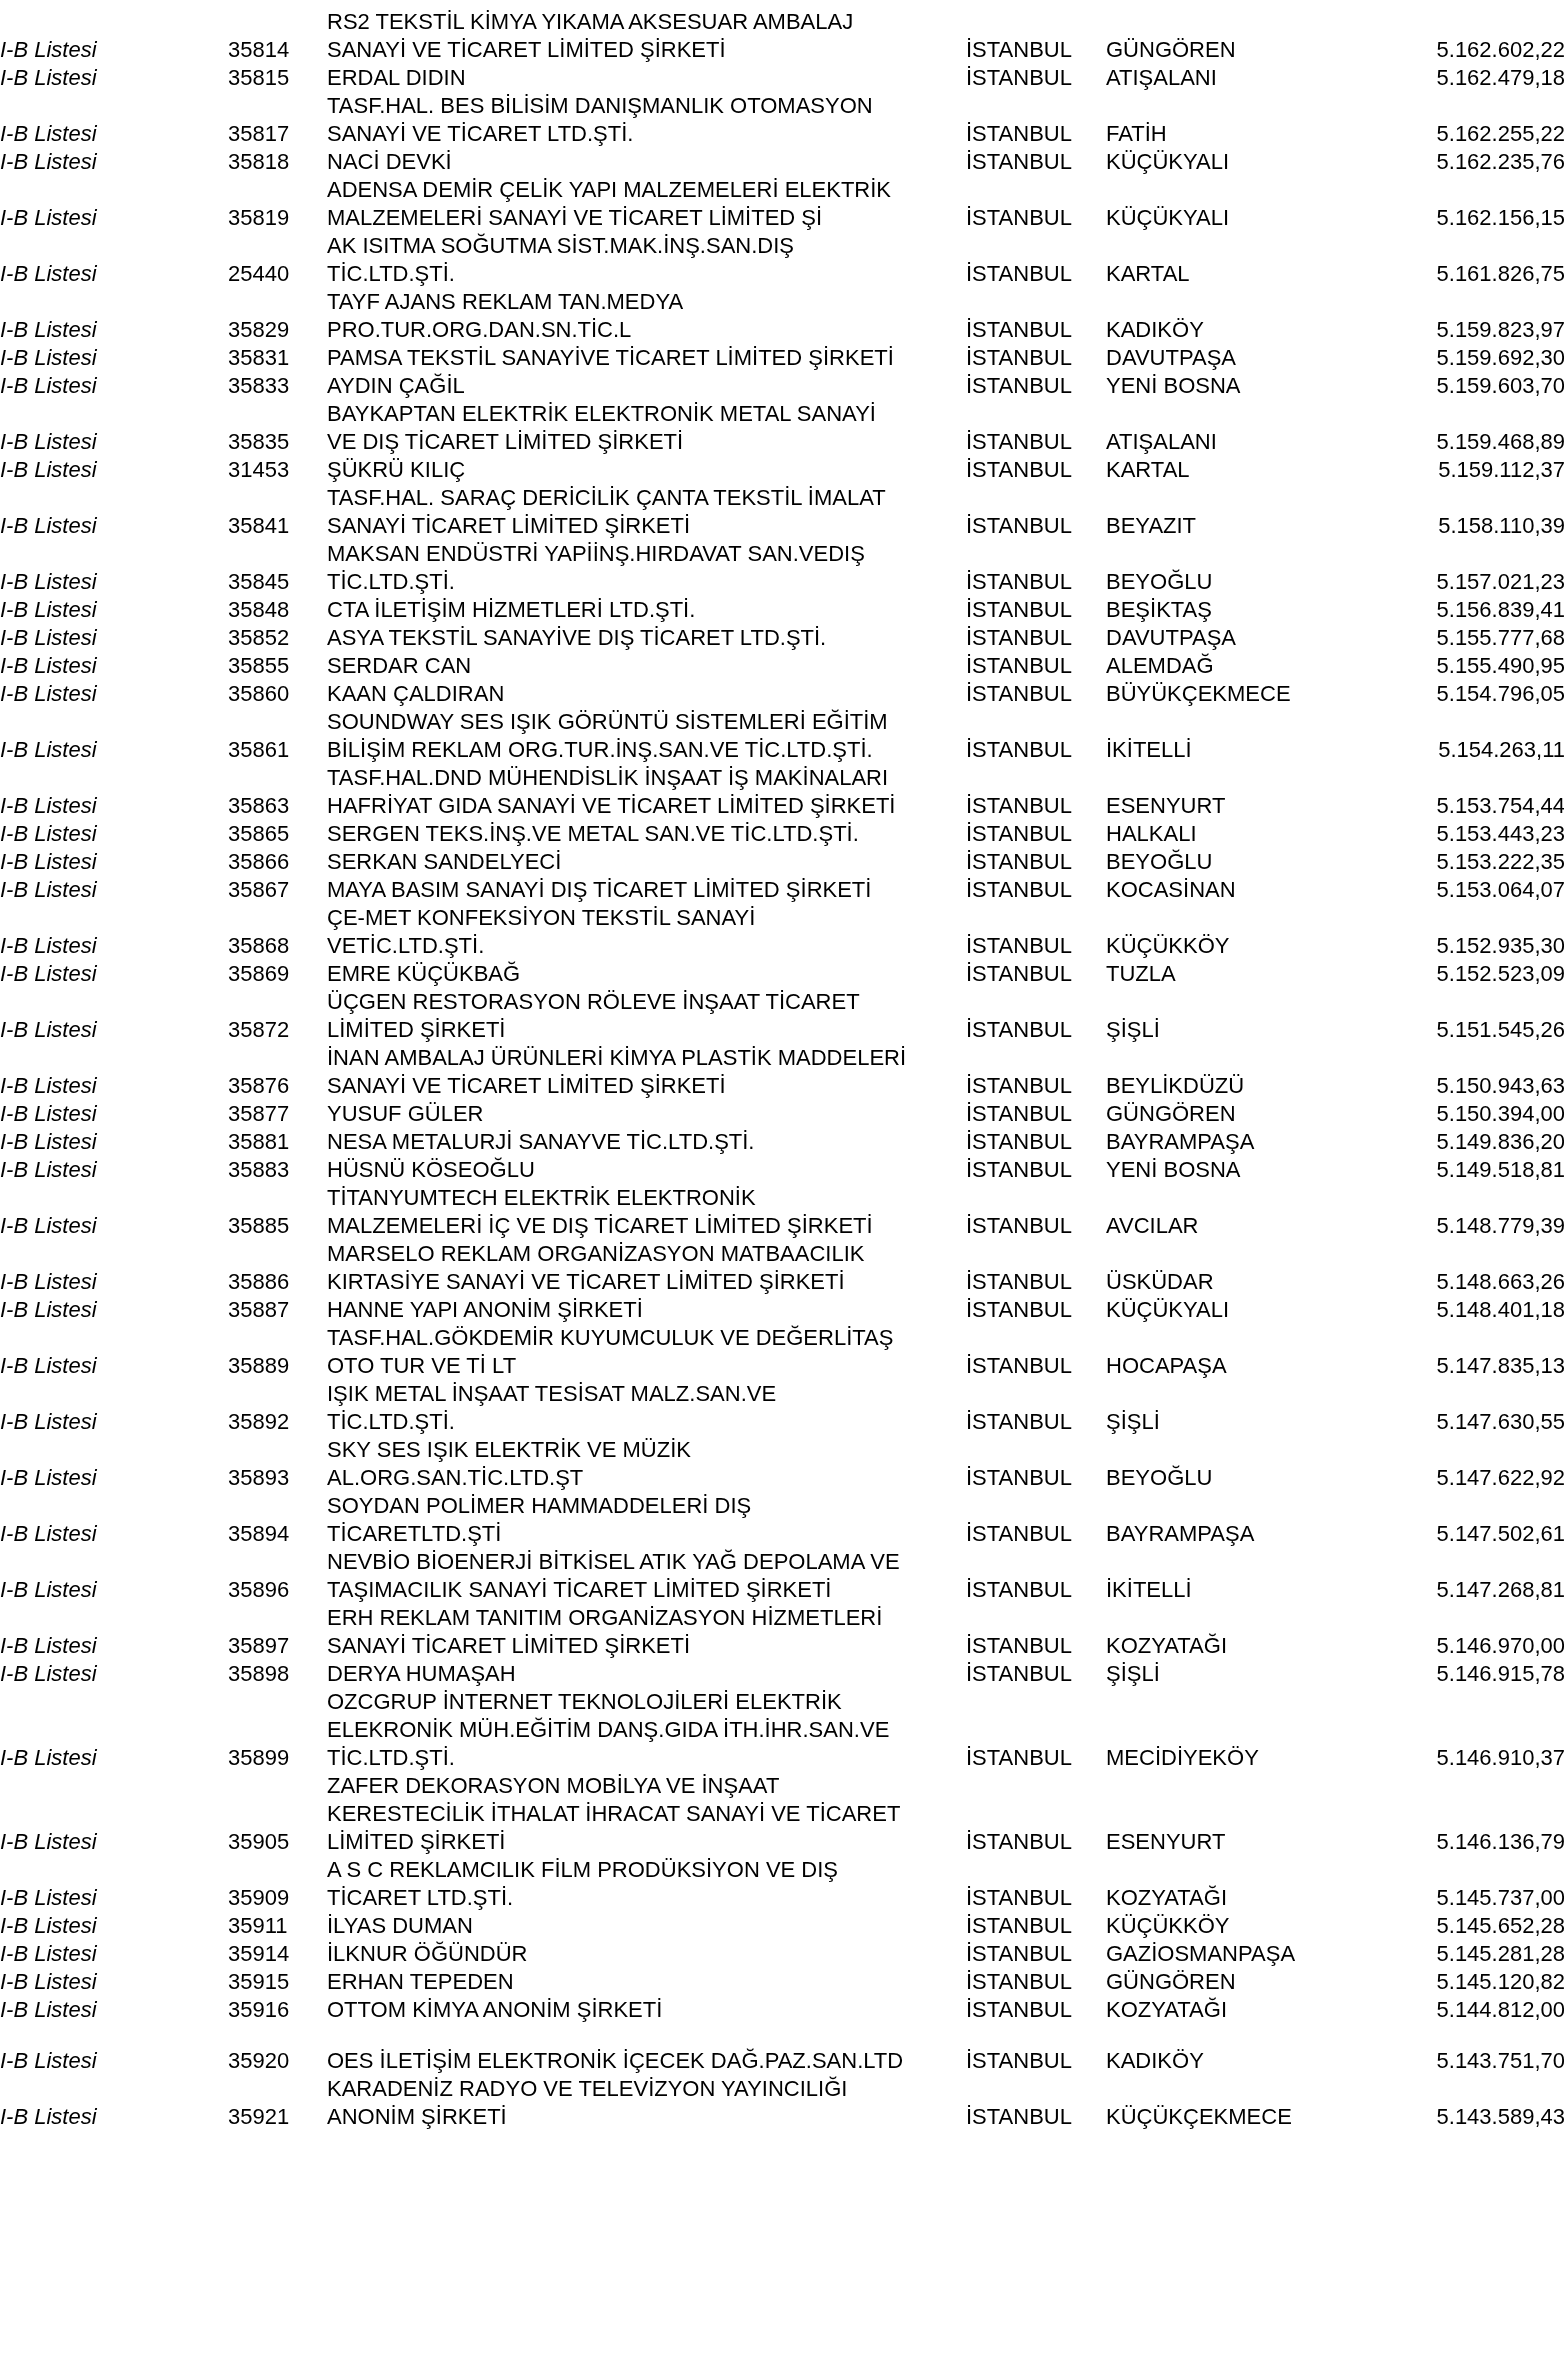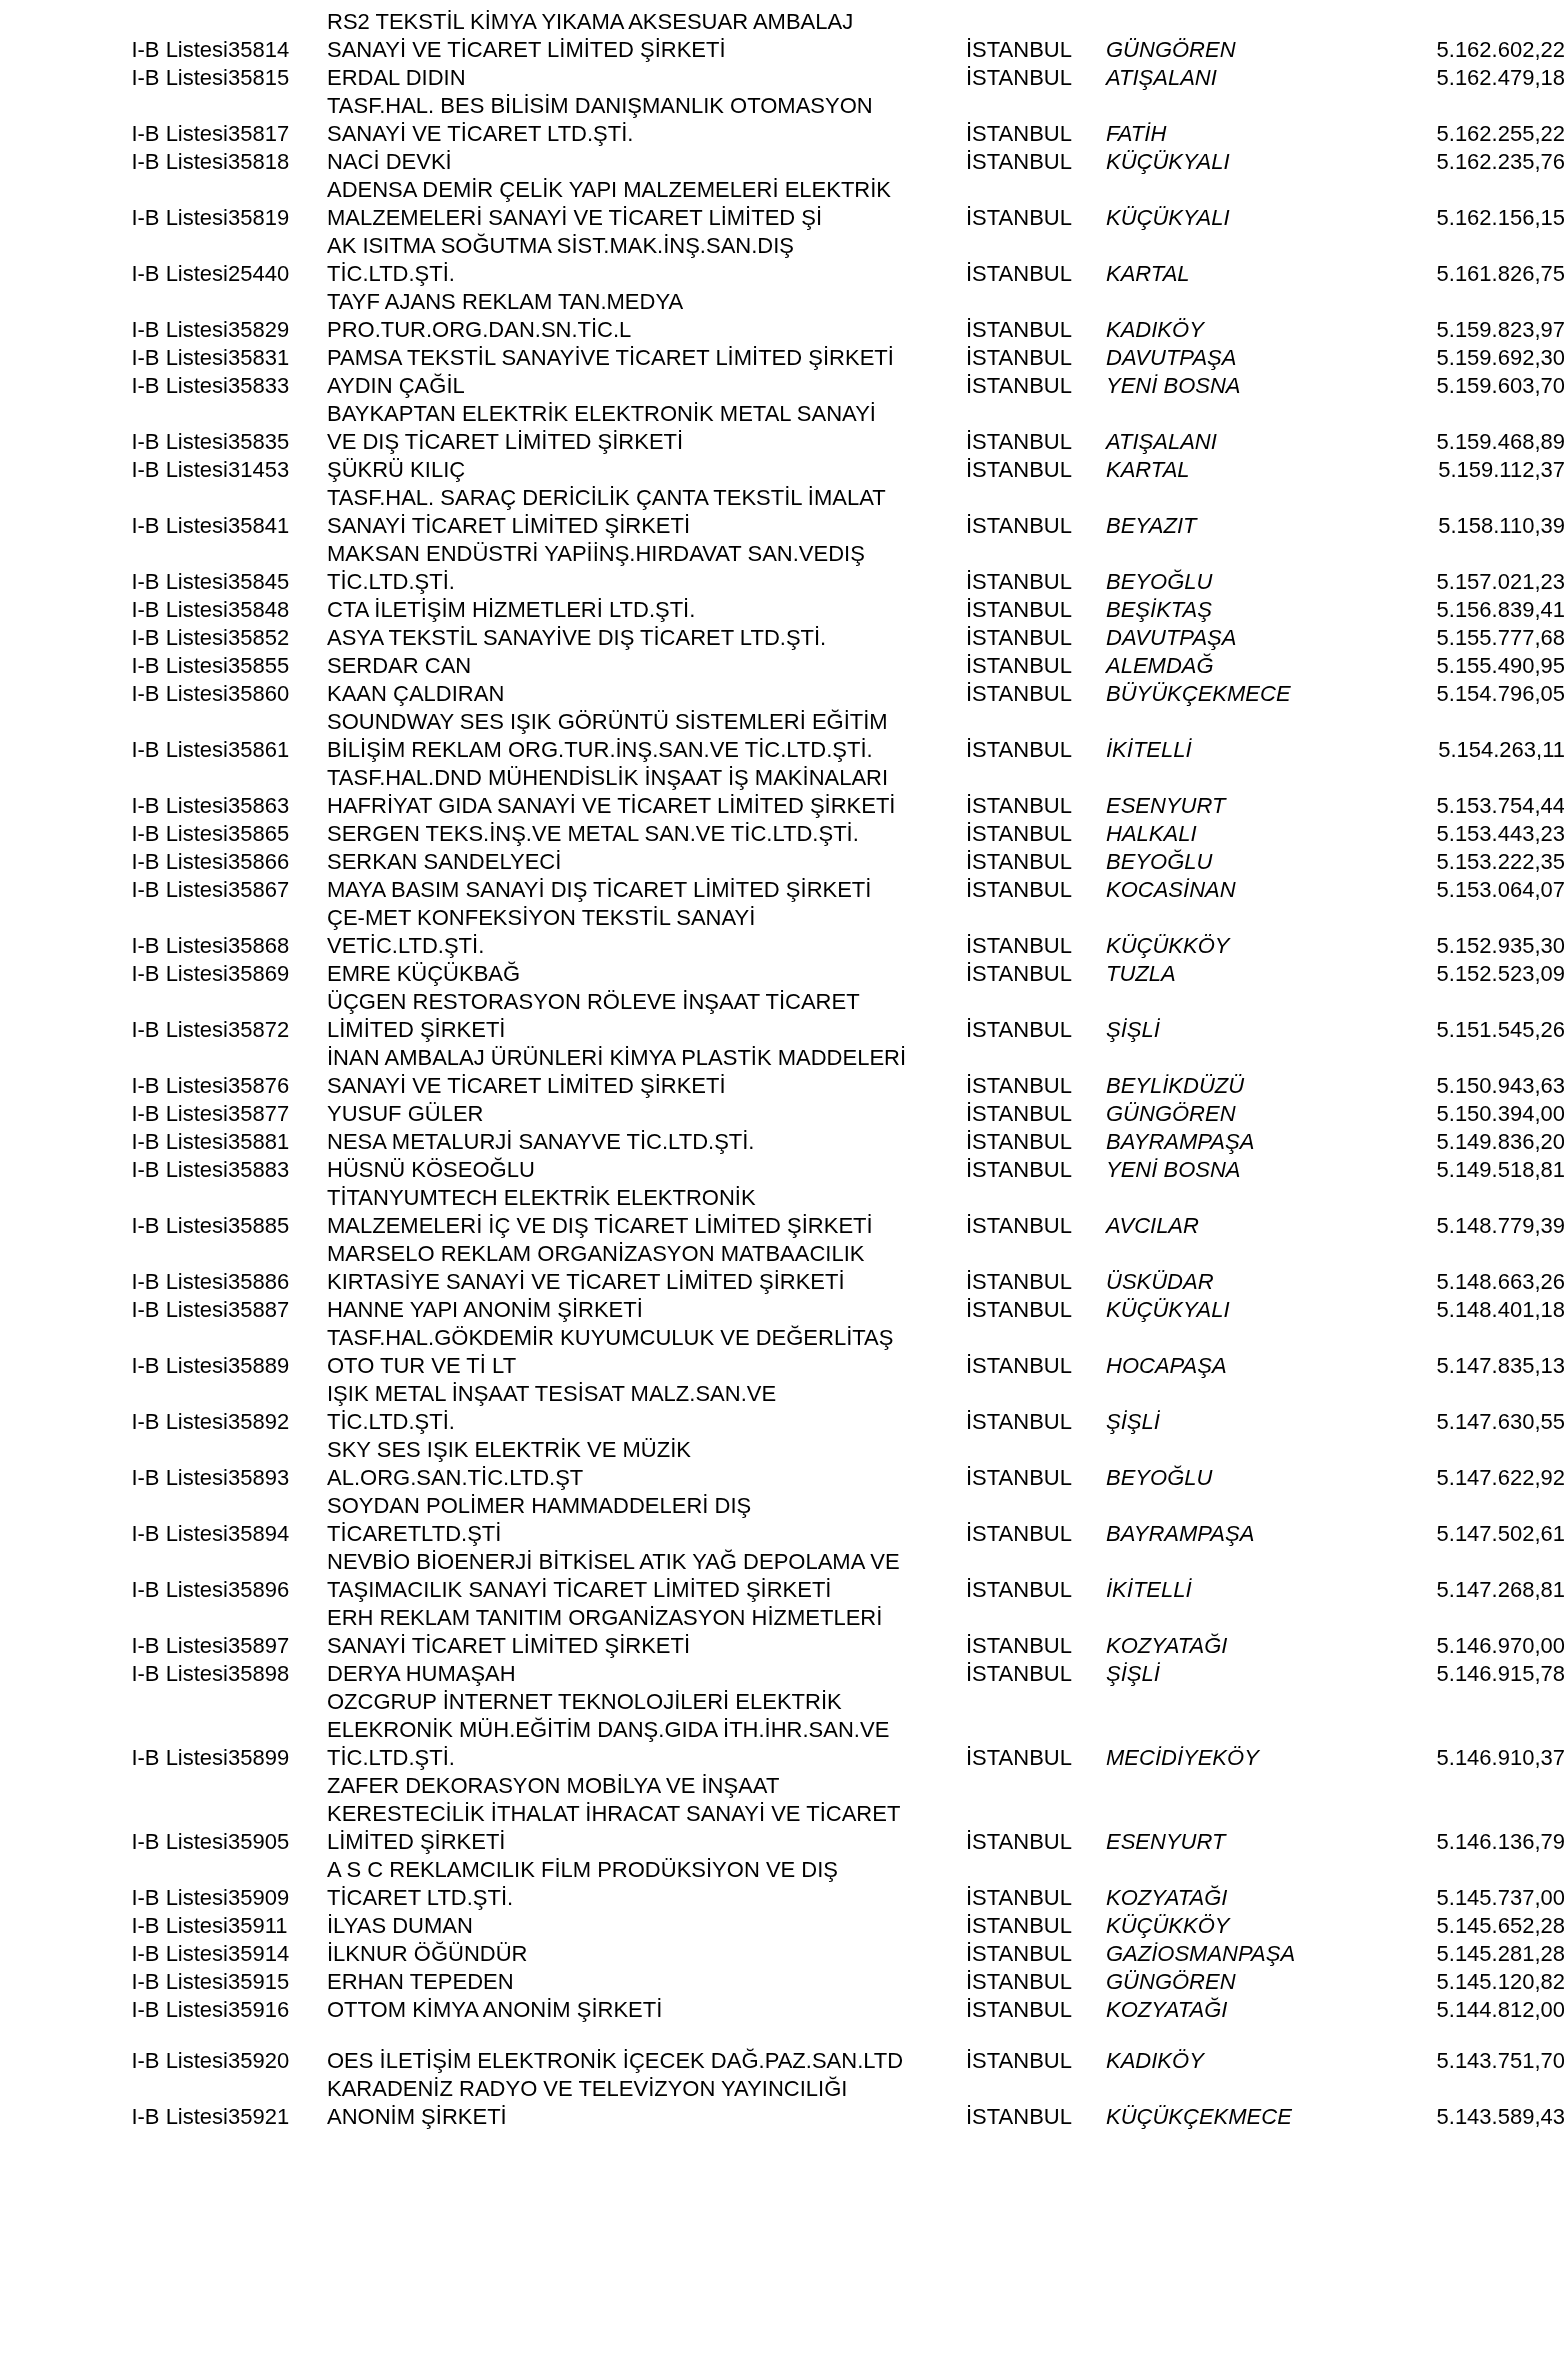--- a/index.html
+++ b/index.html
@@ -38,25 +38,25 @@
   
   col.c-list  { width: 228px; }
   col.c-no    { width: 85px; }
   col.c-gap   { width: 14px; }
   col.c-name  { width: 639px; }
   col.c-city  { width: 123px; }
   col.c-gap2  { width: 17px; }
   col.c-dist  { width: 293px; }
   col.c-amt   { width: 166px; }
 
-  td.list   { text-align: right;  padding-left: 1.5px; }
+  td.list   { text-align: left;  padding-left: 1.5px; font-style: italic; }
   td.no     { text-align: left; }
   td.name   { text-align: left;  padding-left: 7.7px; }
   td.city   { text-align: left; }
-  td.dist   { text-align: left; font-style: italic; }
+  td.dist   { text-align: left; }
   td.amt    { text-align: right; padding-right: 3.1px; }
 
   tr.row td { height: 28px; }
   tr.cont td { height: 28px; }
 
   
   td.contname {
     text-align: left;
     padding-left: 7.7px;
   }

